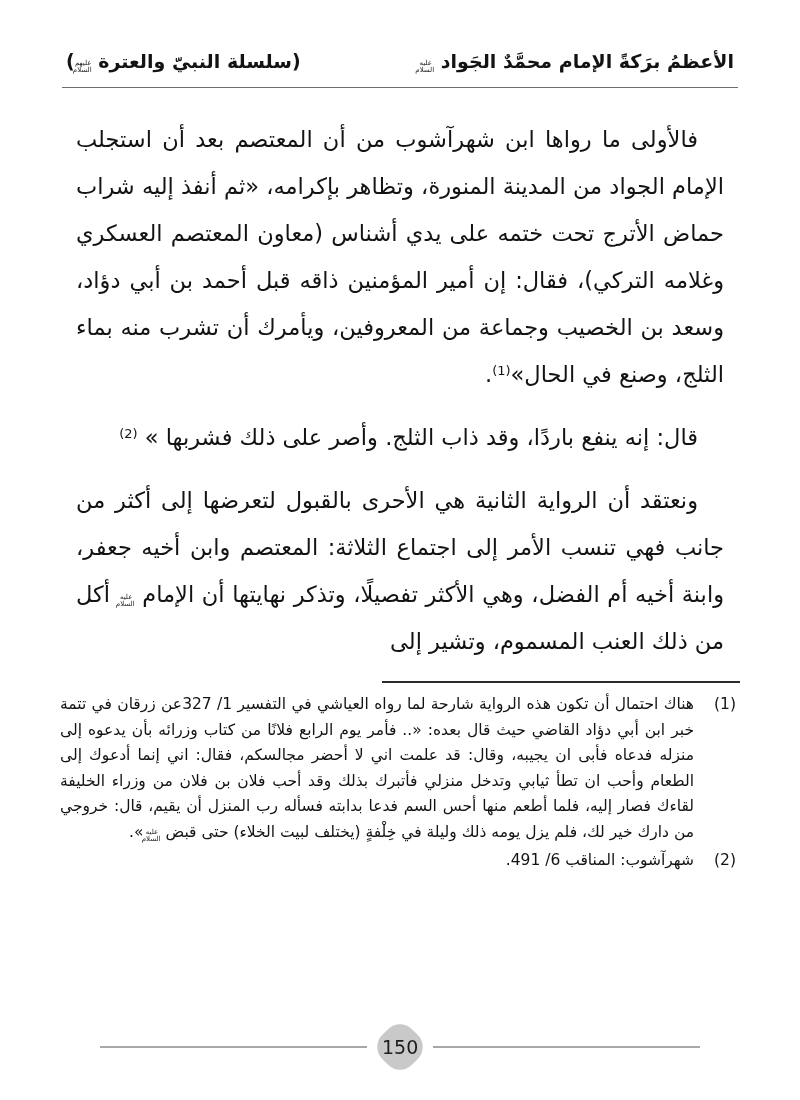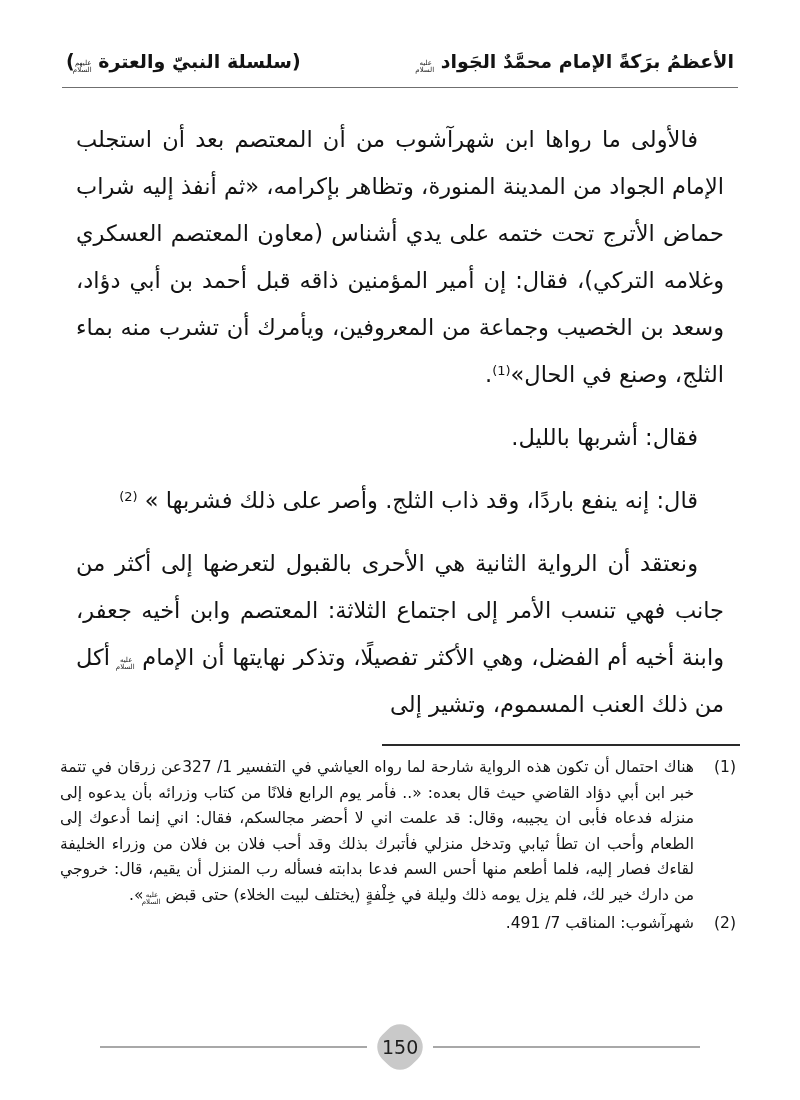--- a/index.html
+++ b/index.html
@@ -56,39 +56,36 @@
     <div>
       <span>(سلسلة النبيّ والعترة </span><span class="hon">عليهم السلام</span><span>)</span>
     </div>
   </header>
 
   <main>
     <p>
       <span>فالأولى ما رواها ابن شهرآشوب من أن المعتصم بعد أن استجلب الإمام الجواد من المدينة المنورة، وتظاهر بإكرامه، «ثم أنفذ إليه شراب حماض الأترج تحت ختمه على يدي أشناس (معاون المعتصم العسكري وغلامه التركي)، فقال: إن أمير المؤمنين ذاقه قبل أحمد بن أبي دؤاد، وسعد بن الخصيب وجماعة من المعروفين، ويأمرك أن تشرب منه بماء الثلج، وصنع في الحال»</span><sup class="fnref">(1)</sup><span>.</span>
     </p>
     <p>
-      <span>فقال: أشربها بالليل.</span>
-    </p>
-    <p>
       <span>قال: إنه ينفع باردًا، وقد ذاب الثلج. وأصر على ذلك فشربها » </span><sup class="fnref">(2)</sup>
     </p>
     <p>
       <span>ونعتقد أن الرواية الثانية هي الأحرى بالقبول لتعرضها إلى أكثر من جانب فهي تنسب الأمر إلى اجتماع الثلاثة: المعتصم وابن أخيه جعفر، وابنة أخيه أم الفضل، وهي الأكثر تفصيلًا، وتذكر نهايتها أن الإمام </span><span class="hon">عليه السلام</span><span> أكل من ذلك العنب المسموم، وتشير إلى</span>
     </p>
   </main>
 
   <section class="footnotes">
     <div class="fn-sep"></div>
     <div class="footnote">
       <span class="fn-num">(1)</span>
       <span>هناك احتمال أن تكون هذه الرواية شارحة لما رواه العياشي في التفسير 1/ 327عن زرقان في تتمة خبر ابن أبي دؤاد القاضي حيث قال بعده: «.. فأمر يوم الرابع فلانًا من كتاب وزرائه بأن يدعوه إلى منزله فدعاه فأبى ان يجيبه، وقال: قد علمت اني لا أحضر مجالسكم، فقال: اني إنما أدعوك إلى الطعام وأحب ان تطأ ثيابي وتدخل منزلي فأتبرك بذلك وقد أحب فلان بن فلان من وزراء الخليفة لقاءك فصار إليه، فلما أطعم منها أحس السم فدعا بدابته فسأله رب المنزل أن يقيم، قال: خروجي من دارك خير لك، فلم يزل يومه ذلك وليلة في خِلْفةٍ (يختلف لبيت الخلاء) حتى قبض </span><span class="hon">عليه السلام</span><span>».</span>
     </div>
     <div class="footnote">
       <span class="fn-num">(2)</span>
-      <span>شهرآشوب: المناقب 7/ 491.</span>
+      <span>شهرآشوب: المناقب 6/ 491.</span>
     </div>
   </section>
 
   <footer class="pagefoot">
     <span class="foot-line"></span>
     <span class="page-badge">
       <span class="page-num">150</span>
     </span>
     <span class="foot-line"></span>
   </footer>

